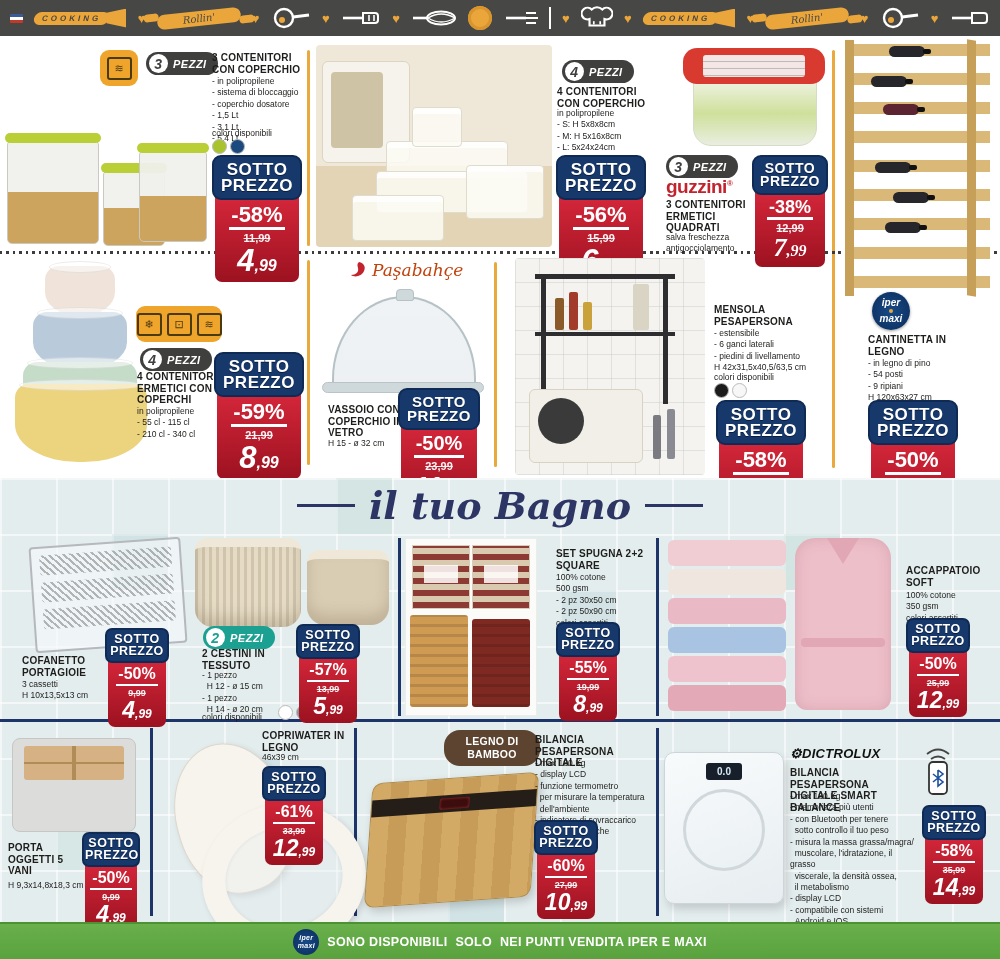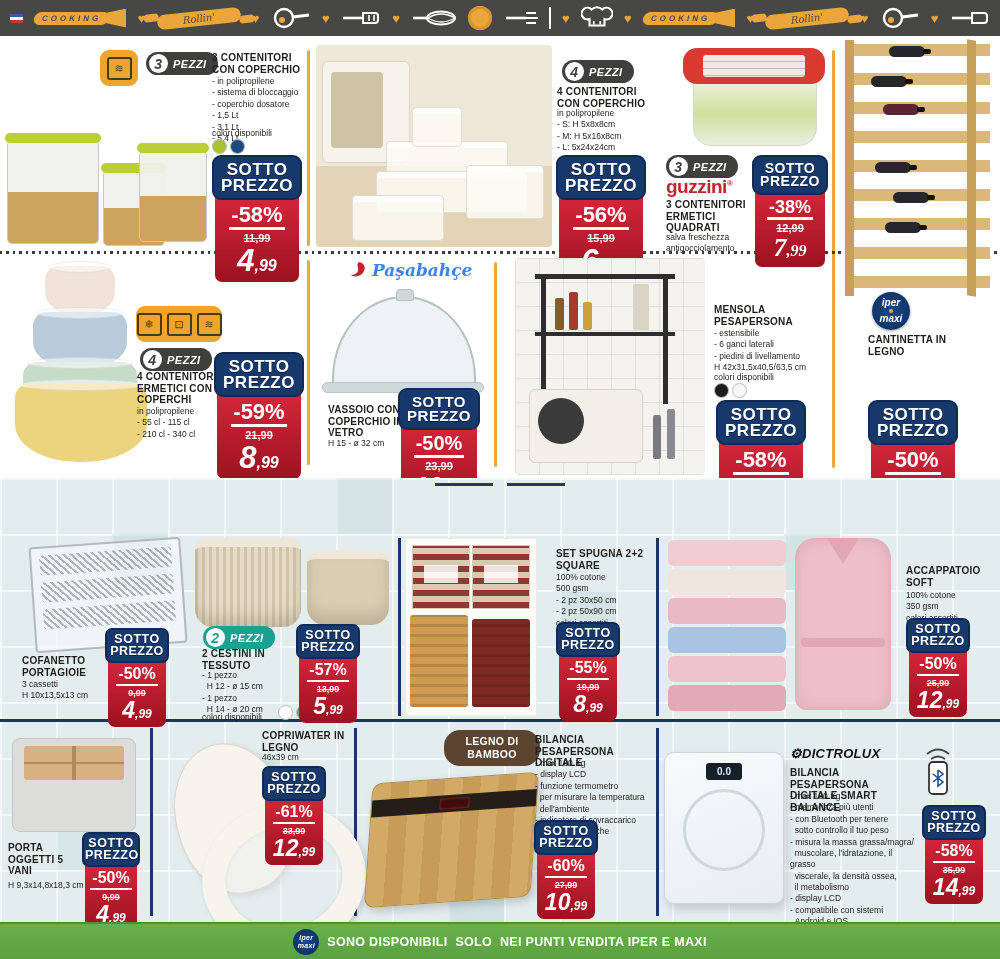--- a/index.html
+++ b/index.html
@@ -62,21 +62,21 @@
   .sp.sm{width:64px;}
   .sp.sm .sp-top{font-size:12.5px;border-radius:7px;padding:4px 1px 3px;}
   .sp.sm .sp-bot{padding:8px 1px 5px;}
   .sp.sm .sp-disc{font-size:16px;border-bottom-width:2px;}
   .sp.sm .sp-old{font-size:9px;}
   .sp.sm .sp-new{font-size:23px;} .sp.sm .sp-new .dec{font-size:12px;}
   
   .guzzini{position:absolute;color:#c2242e;font-weight:bold;font-size:19px;letter-spacing:-.5px;}
   .guzzini sup{font-size:8px;}
   .pasab{position:absolute;display:flex;align-items:center;gap:6px;}
-  .pasab .tx{font-family:"DejaVu Serif",serif;font-style:italic;font-weight:bold;font-size:17px;color:#3b82f6;}
+  .pasab .tx{font-family:"DejaVu Serif",serif;font-style:italic;font-weight:normal;font-size:17px;color:#c2410c;}
   .dictro{position:absolute;font-weight:bold;font-style:italic;font-size:13px;color:#111;letter-spacing:.3px;}
   .iperb{position:absolute;width:38px;height:38px;border-radius:50%;background:radial-gradient(#164a87,#0d2c5a);
          color:#fff;display:flex;flex-direction:column;align-items:center;justify-content:center;
          font-style:italic;font-weight:bold;font-size:10px;line-height:1;box-shadow:0 1px 3px rgba(0,0,0,.4);}
   .iperb .mx{color:#fff;} .iperb .dotor{width:4px;height:4px;background:#eba63b;border-radius:50%;margin:1px 0;}
   .care{position:absolute;background:#efa42c;border-radius:9px;display:flex;align-items:center;justify-content:center;gap:5px;}
   .care .ci{width:21px;height:19px;border:2px solid #4a3a10;border-radius:3px;color:#4a3a10;font-size:11px;
             display:flex;align-items:center;justify-content:center;background:#efa42c;}
   .bamboo-badge{position:absolute;background:#5d4430;color:#fff;font-weight:bold;font-size:10.5px;text-align:center;
             border-radius:16px;padding:5px 10px;line-height:1.25;letter-spacing:.3px;}
@@ -337,20 +337,26 @@
     <div class="btl" style="left:30px;top:118px;"></div>
     <div class="btl" style="left:48px;top:148px;"></div>
     <div class="btl" style="left:40px;top:178px;"></div>
   </div>
   <div class="iperb" style="left:872px;top:292px;">
     <span>iper</span>
       <span class="dotor"></span>
       <span class="mx">maxi</span>
   </div>
   <div class="name" style="left:868px;top:334px;width:110px;">CANTINETTA IN LEGNO</div>
+  <div class="det" style="left:868px;top:358px;width:115px;">
+      <div>- in legno di pino</div>
+      <div>- 54 posti</div>
+      <div>- 9 ripiani</div>
+      <div>H 120x63x27 cm</div>
+    </div>
   <div class="sp" style="left:868px;top:400px;">
     <div class="sp-top">
         <div>SOTTO</div>
         <div>PREZZO</div>
       </div>
     <div class="sp-bot">
       <div class="sp-disc">-50%</div>
       <div class="sp-old">39,99</div>
       <div class="sp-new"><span>19</span><span class="dec">,99</span></div>
     </div>
@@ -457,20 +463,21 @@
     <div class="tile" style="left:336px;top:0;background:rgba(150,200,185,.20);"></div>
     <div class="tile" style="left:560px;top:112px;background:rgba(140,190,195,.18);"></div>
     <div class="tile" style="left:784px;top:56px;background:rgba(150,200,185,.22);"></div>
     <div class="tile" style="left:224px;top:280px;background:rgba(140,190,195,.20);"></div>
     <div class="tile" style="left:672px;top:336px;background:rgba(150,200,185,.18);"></div>
     <div class="tile" style="left:448px;top:392px;background:rgba(140,190,195,.20);"></div>
     <div class="tile" style="left:56px;top:336px;background:rgba(150,200,185,.16);"></div>
   </div>
   <div class="bagno-title">
     <span class="ln"></span>
+    <span class="tx">il tuo Bagno</span>
     <span class="ln"></span>
   </div>
 
   <div class="v-nv" style="left:398px;top:538px;height:178px;"></div>
   <div class="v-nv" style="left:656px;top:538px;height:178px;"></div>
   <div class="h-nv" style="left:0;top:719px;width:1000px;"></div>
   <div class="v-nv" style="left:150px;top:728px;height:188px;"></div>
   <div class="v-nv" style="left:354px;top:728px;height:188px;"></div>
   <div class="v-nv" style="left:656px;top:728px;height:188px;"></div>
 

